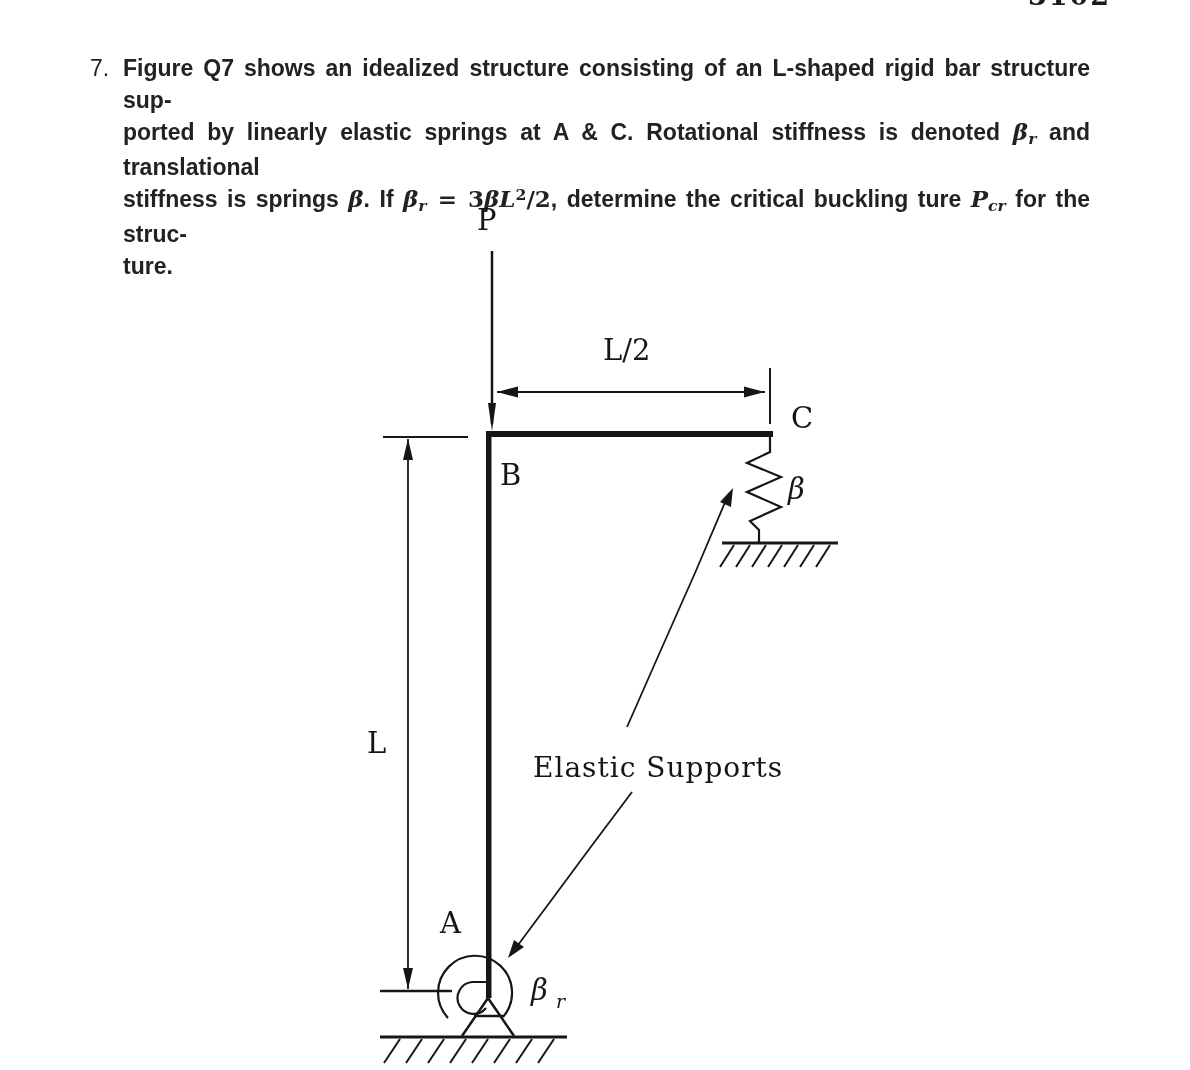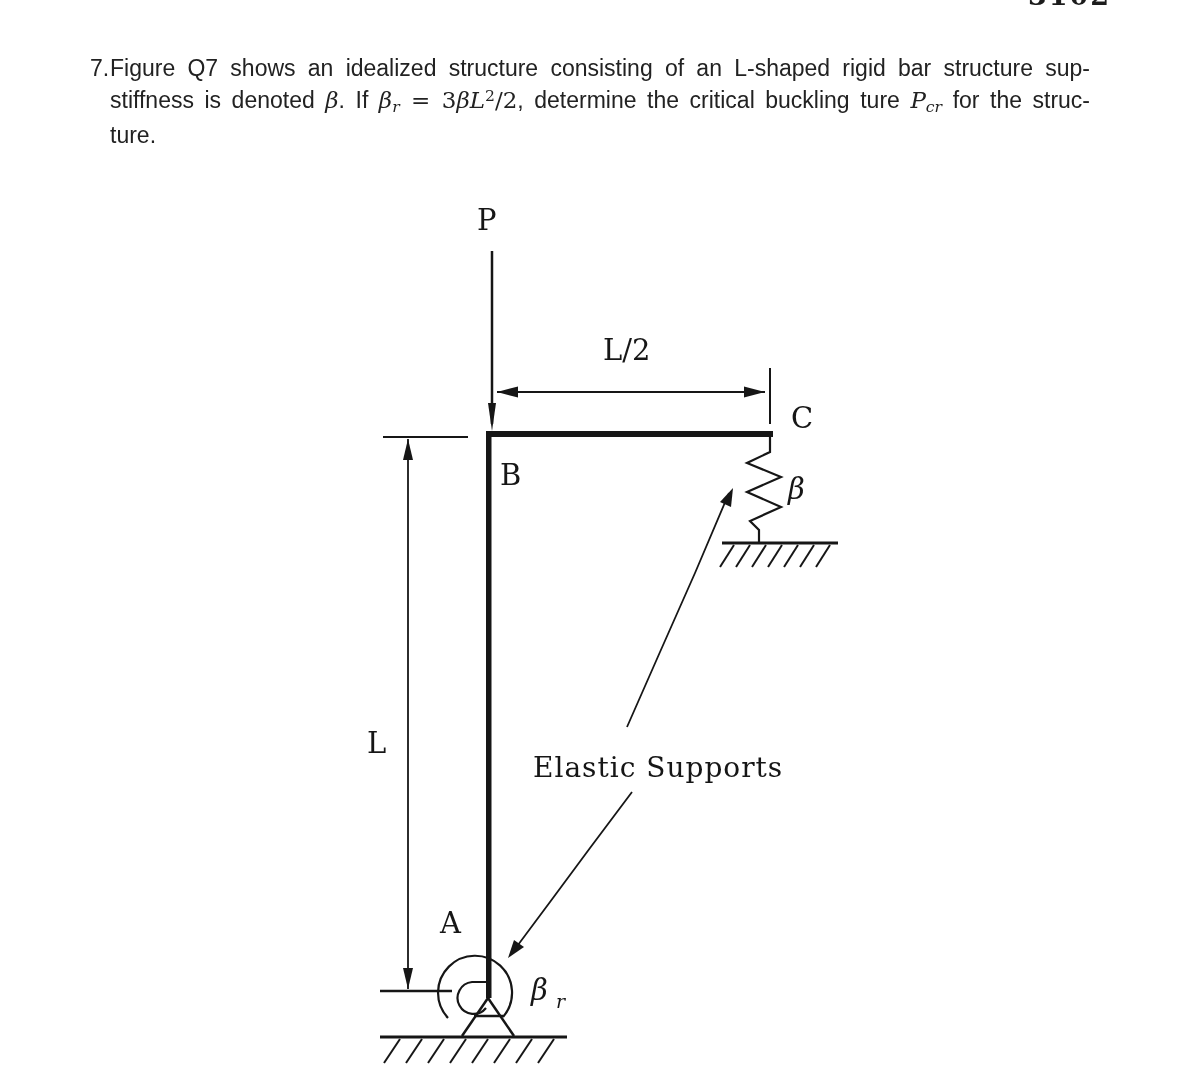--- a/index.html
+++ b/index.html
@@ -24,21 +24,21 @@
   }
   
   .problem{
     position:absolute;left:90px;top:52px;width:1000px;
     font-size:23px;line-height:32px;
     color:#222;
   }
   .problem .pnum{
     position:absolute;left:0;top:0;
   }
-  .problem .pbody{margin-left:20px;}
+  .problem .pbody{margin-left:33px;font-weight:bold;}
   .pline{text-align:justify;text-align-last:justify;}
   .pline.last{text-align:right;text-align-last:left;}
   .mi{font-family:"DejaVu Serif",serif;font-style:italic;}
   .mr{font-family:"DejaVu Serif",serif;}
   .msub{font-family:"DejaVu Serif",serif;font-style:italic;font-size:0.68em;position:relative;top:0.28em;}
   .msup{font-family:"DejaVu Serif",serif;font-size:0.68em;position:relative;top:-0.45em;}
   
   .figure-wrap{position:absolute;left:0;top:0;width:1190px;height:1070px;}
   svg text{
     font-family:"DejaVu Serif",serif;
@@ -53,21 +53,22 @@
 <body>
 
 <div class="header-frag">
   <span>3102</span>
 </div>
 
 <div class="problem">
   <span class="pnum">7.</span>
   <div class="pbody">
     <div class="pline"><span>Figure Q7 shows an idealized structure consisting of an L-shaped rigid bar structure sup-</span></div>
-    <div class="pline"><span>stiffness is denoted </span><span class="mi">β</span><span>. If </span><span class="mi">β</span><span class="msub">r</span><span class="mr"> = 3</span><span class="mi">βL</span><span class="msup">2</span><span class="mr">/2</span><span>, determine the critical buckling ture </span><span class="mi">P</span><span class="msub">cr</span><span> for the struc-</span></div>
+    <div class="pline"><span>ported by linearly elastic springs at A &amp; C. Rotational stiffness is denoted </span><span class="mi">β</span><span class="msub">r</span><span> and translational</span></div>
+    <div class="pline"><span>stiffness is springs </span><span class="mi">β</span><span>. If </span><span class="mi">β</span><span class="msub">r</span><span class="mr"> = 3</span><span class="mi">βL</span><span class="msup">2</span><span class="mr">/2</span><span>, determine the critical buckling ture </span><span class="mi">P</span><span class="msub">cr</span><span> for the struc-</span></div>
     <div class="pline last"><span>ture.</span></div>
   </div>
 </div>
 
 <div class="figure-wrap">
 <svg width="1190" height="1070" viewBox="0 0 1190 1070" xmlns="http://www.w3.org/2000/svg">
 
   <g>
     <text class="lbl" x="477" y="230">P</text>
     <line x1="492" y1="251" x2="492" y2="424" stroke="#161616" stroke-width="2.5"></line>

